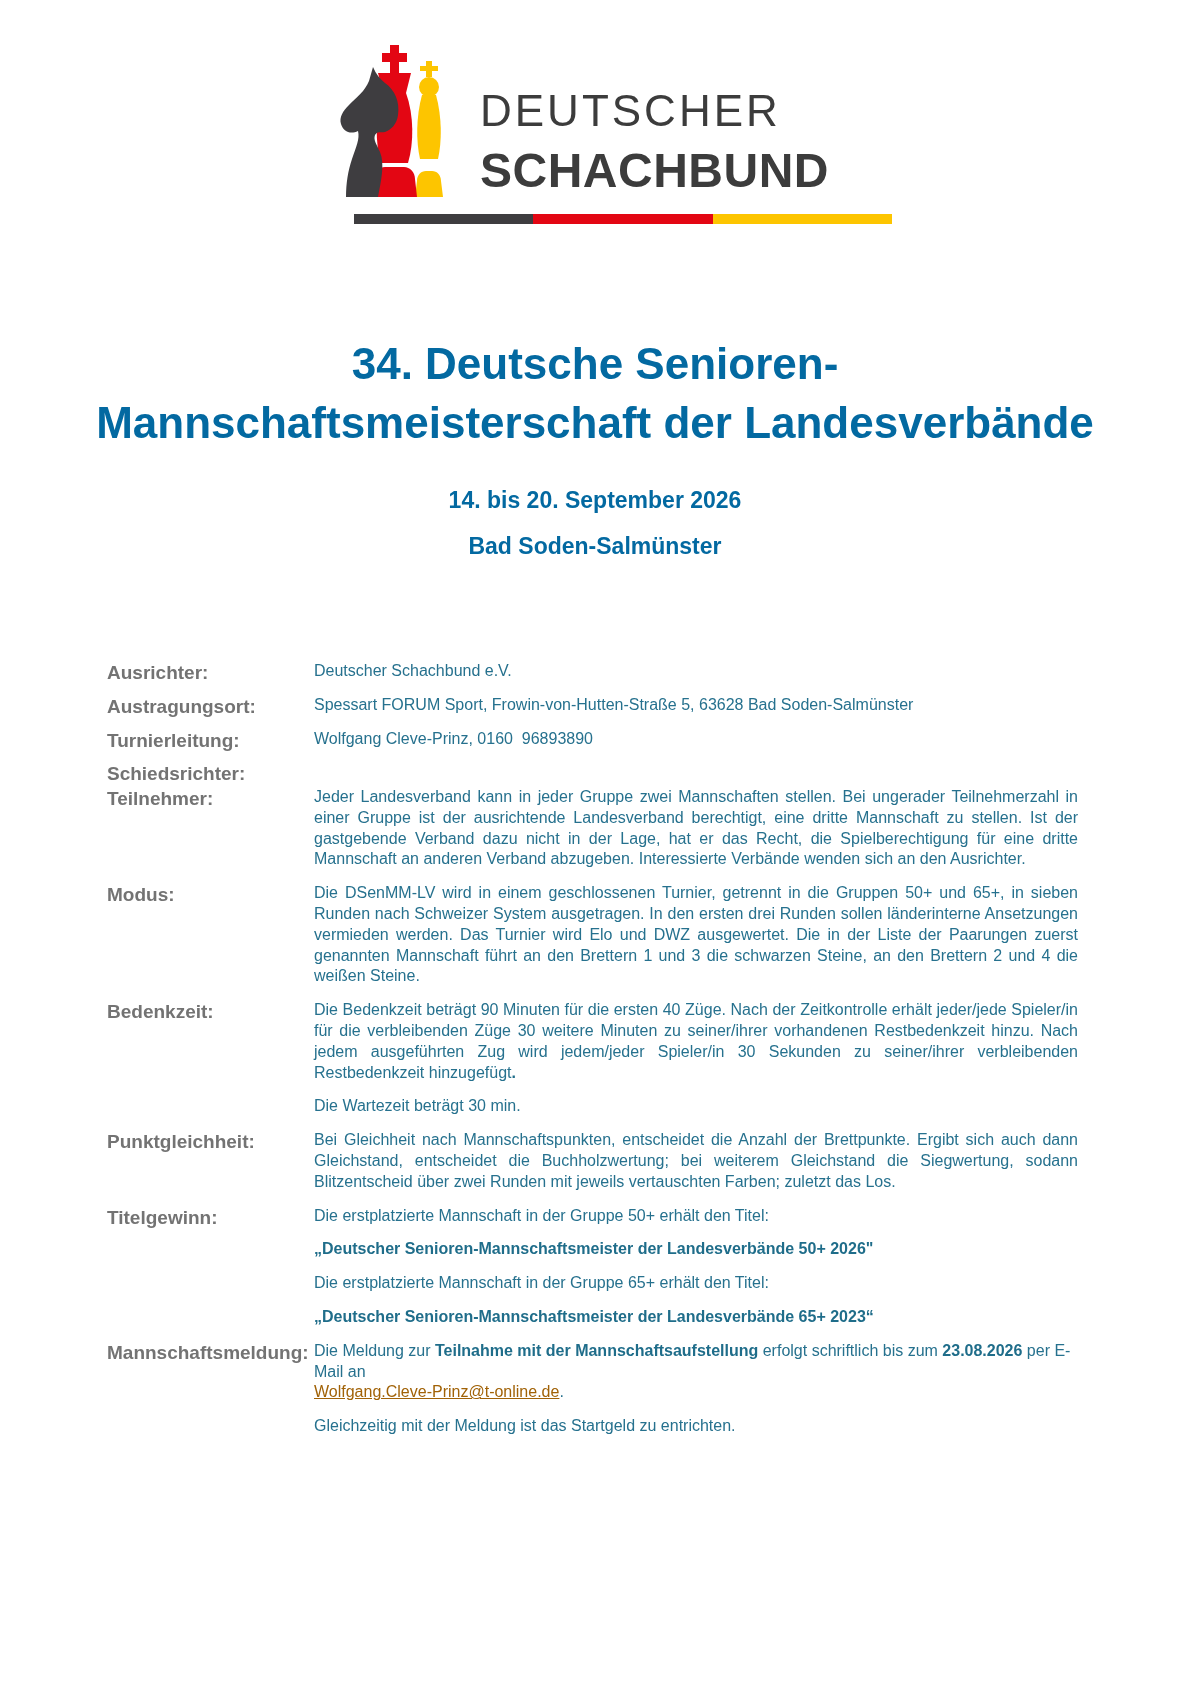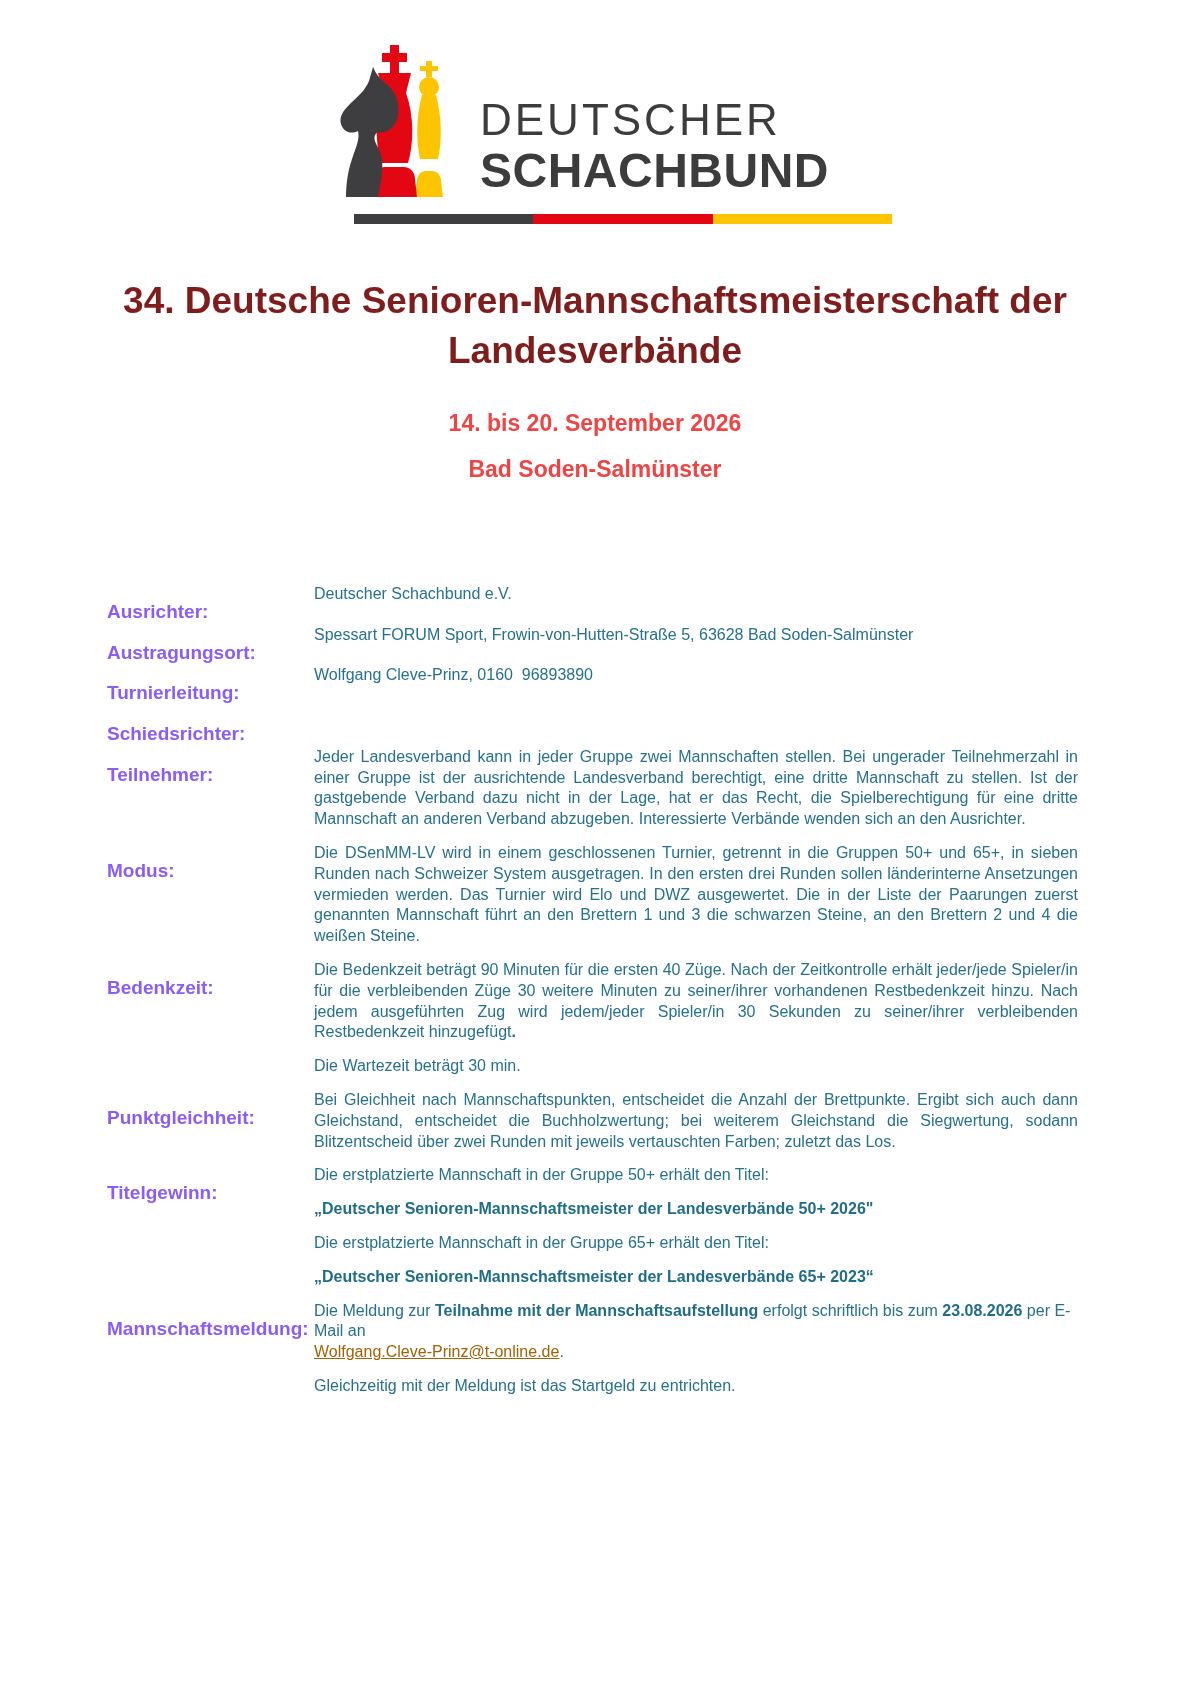--- a/index.html
+++ b/index.html
@@ -7,55 +7,55 @@
     width: 1190px; min-height: 1683px;
     font-family: "Liberation Sans", sans-serif;
     -webkit-font-smoothing: antialiased;
   }
   .page { position: relative; width: 1190px; min-height: 1683px; overflow: hidden; }
 
   
   .logo-block { margin: 45px 0 0 338px; width: 566px; }
   .logo-row { display: flex; align-items: flex-end; gap: 28px; }
   .pieces-svg { width: 114px; height: 152px; flex: none; }
-  .logo-text { display: flex; flex-direction: column; justify-content: flex-end; padding-bottom: 2px; }
+  .logo-text { display: flex; flex-direction: column; justify-content: flex-end; padding-bottom: 2px; gap: 9px; }
   .logo-line1 {
     font-size: 44px; font-weight: 400; letter-spacing: 3px;
     color: #3c3c3c; line-height: 1.22;
   }
   .logo-line2 {
     font-size: 48px; font-weight: 700; letter-spacing: 0.5px;
     color: #3c3c3c; line-height: 1.0;
   }
   .tricolor { margin: 17px 0 0 16px; width: 538px; height: 10px; display: flex; }
   .tricolor .seg { flex: 1 1 0; }
   .seg.black { background: #3e3d40; }
   .seg.red   { background: #e30613; }
   .seg.gold  { background: #fdc500; }
 
   
   .title {
-    margin: 52px auto 0 auto; width: 1020px;
-    text-align: center; font-size: 37px; font-weight: 700;
-    color: #7f1d1d; line-height: 1.35;
+    margin: 110px auto 0 auto; width: 1020px;
+    text-align: center; font-size: 44px; font-weight: 700;
+    color: #0369a1; line-height: 1.35;
   }
   .subtitle {
     margin: 34px auto 0 auto; width: 900px;
     text-align: center; font-size: 23px; font-weight: 700;
-    color: #ef4444; line-height: 1.2;
+    color: #0369a1; line-height: 1.2;
   }
   .subtitle.location { margin-top: 19px; }
 
   
   .info-rows { margin: 100px 112px 0 107px; }
   .row { display: flex; align-items: flex-start; }
   .row .label {
     flex: none; width: 207px;
-    font-size: 19px; font-weight: 700; color: #8b5cf6;
-    line-height: 1.3; white-space: nowrap; margin-top: 16px;
+    font-size: 19px; font-weight: 700; color: #737373;
+    line-height: 1.3; white-space: nowrap;
   }
   .row .value {
     flex: 1 1 auto; min-width: 0;
     font-size: 16px; color: #26718e; line-height: 1.3;
   }
   .row .value p { margin: 0 0 13px 0; white-space: pre-wrap; hyphens: manual; }
   .row .value p.justify { text-align: justify; }
   .row .value strong { font-weight: 700; color: #1f6d8a; text-align: center; }
   .email-link { color: #a16207; text-decoration: underline; cursor: pointer; }
 </style>

